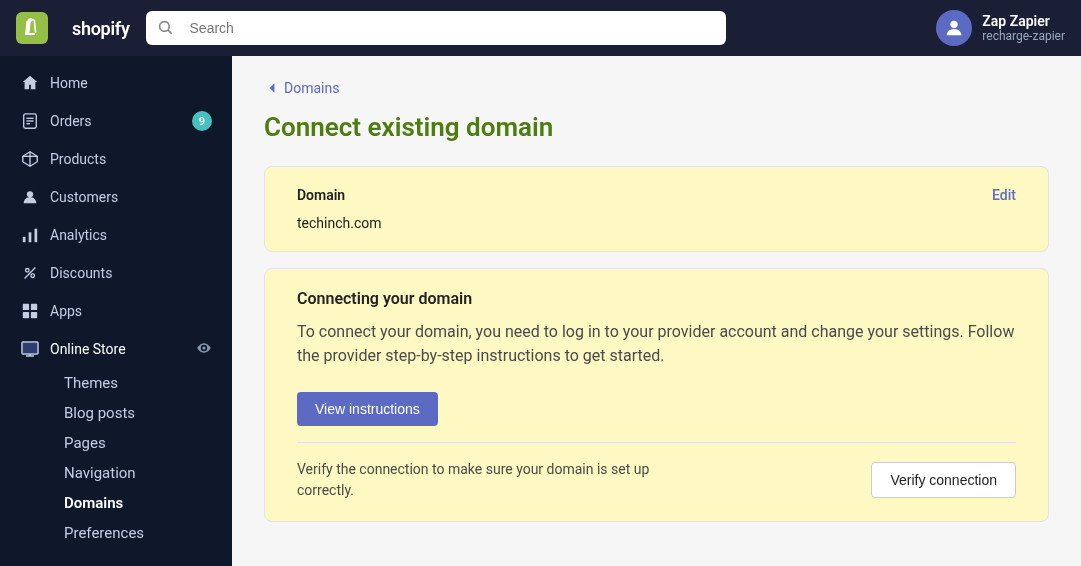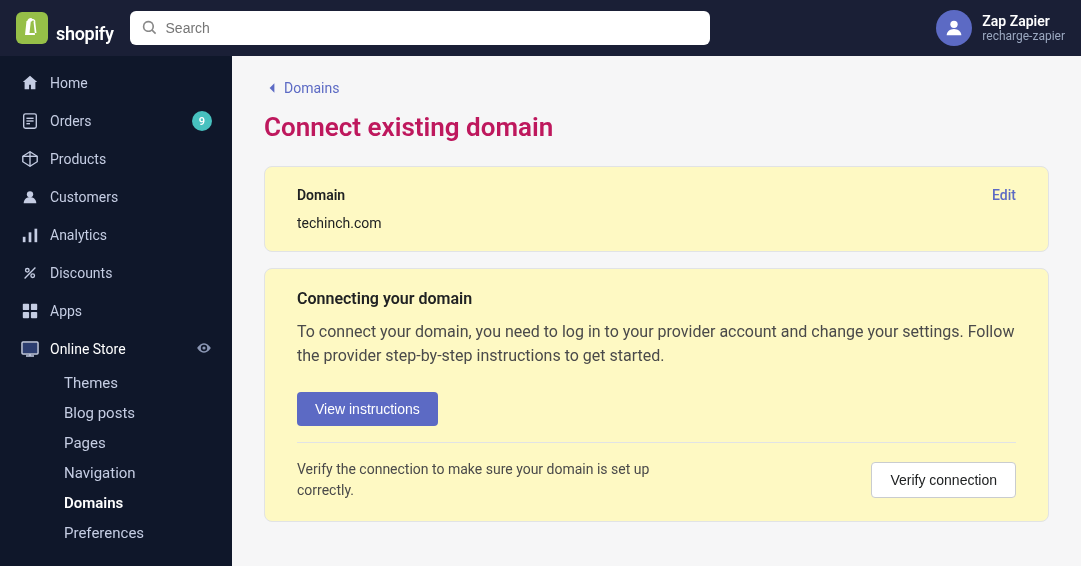--- a/index.html
+++ b/index.html
@@ -10,22 +10,22 @@
       background: #1a1f36;
       height: 56px;
       display: flex;
       align-items: center;
       padding: 0 16px;
       gap: 16px;
       flex-shrink: 0;
     }
     .topnav-logo {
       display: flex;
-      align-items: flex-end;
-      gap: 8px;
+      align-items: center;
+      gap: 24px;
     }
     .shopify-bag {
       width: 32px;
       height: 32px;
       background: #96bf48;
       border-radius: 6px;
       display: flex;
       align-items: center;
       justify-content: center;
     }
@@ -38,21 +38,21 @@
     }
     .search-bar {
       flex: 1;
       max-width: 580px;
       display: flex;
       align-items: center;
       background: #fff;
       border-radius: 6px;
       padding: 0 12px;
       height: 34px;
-      gap: 8px;
+      gap: 16px;
     }
     .search-bar input {
       border: none;
       outline: none;
       font-size: 14px;
       color: #555;
       width: 100%;
       background: transparent;
     }
     .search-icon-svg { color: #888; flex-shrink: 0; }
@@ -174,21 +174,21 @@
       display: flex;
       align-items: center;
       gap: 4px;
       color: #5c6ac4;
       font-size: 14px;
       cursor: pointer;
     }
     .page-title {
       font-size: 26px;
       font-weight: 600;
-      color: #be185d;
+      color: #4d7c0f;
       margin-bottom: 24px;
     }
     .card {
       background: #fef9c3;
       border-radius: 8px;
       border: 1px solid #e1e3e5;
       padding: 20px 32px;
       margin-bottom: 16px;
     }
     .card-header {

